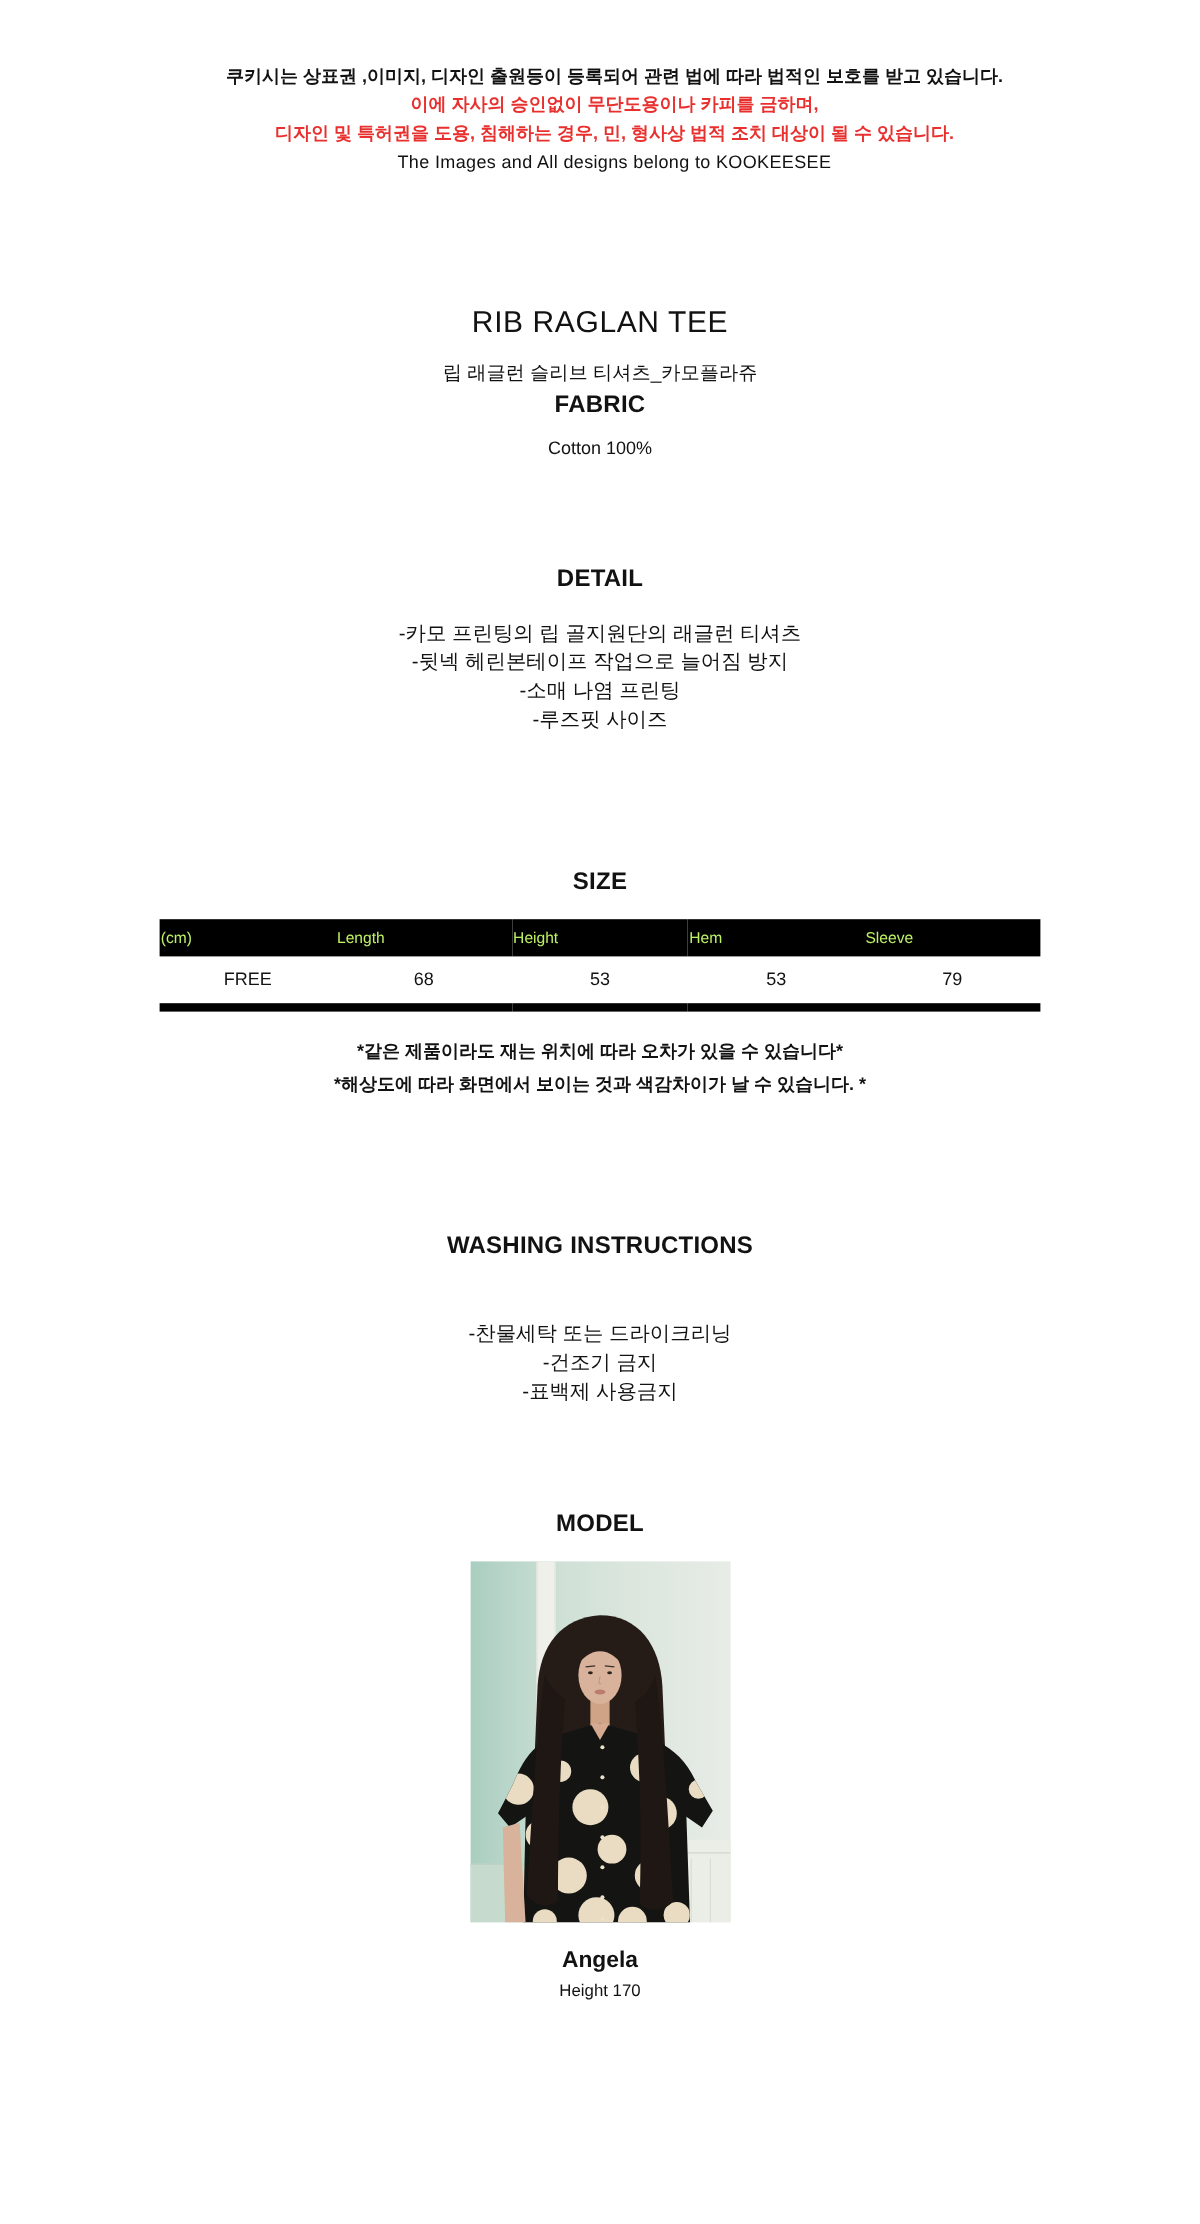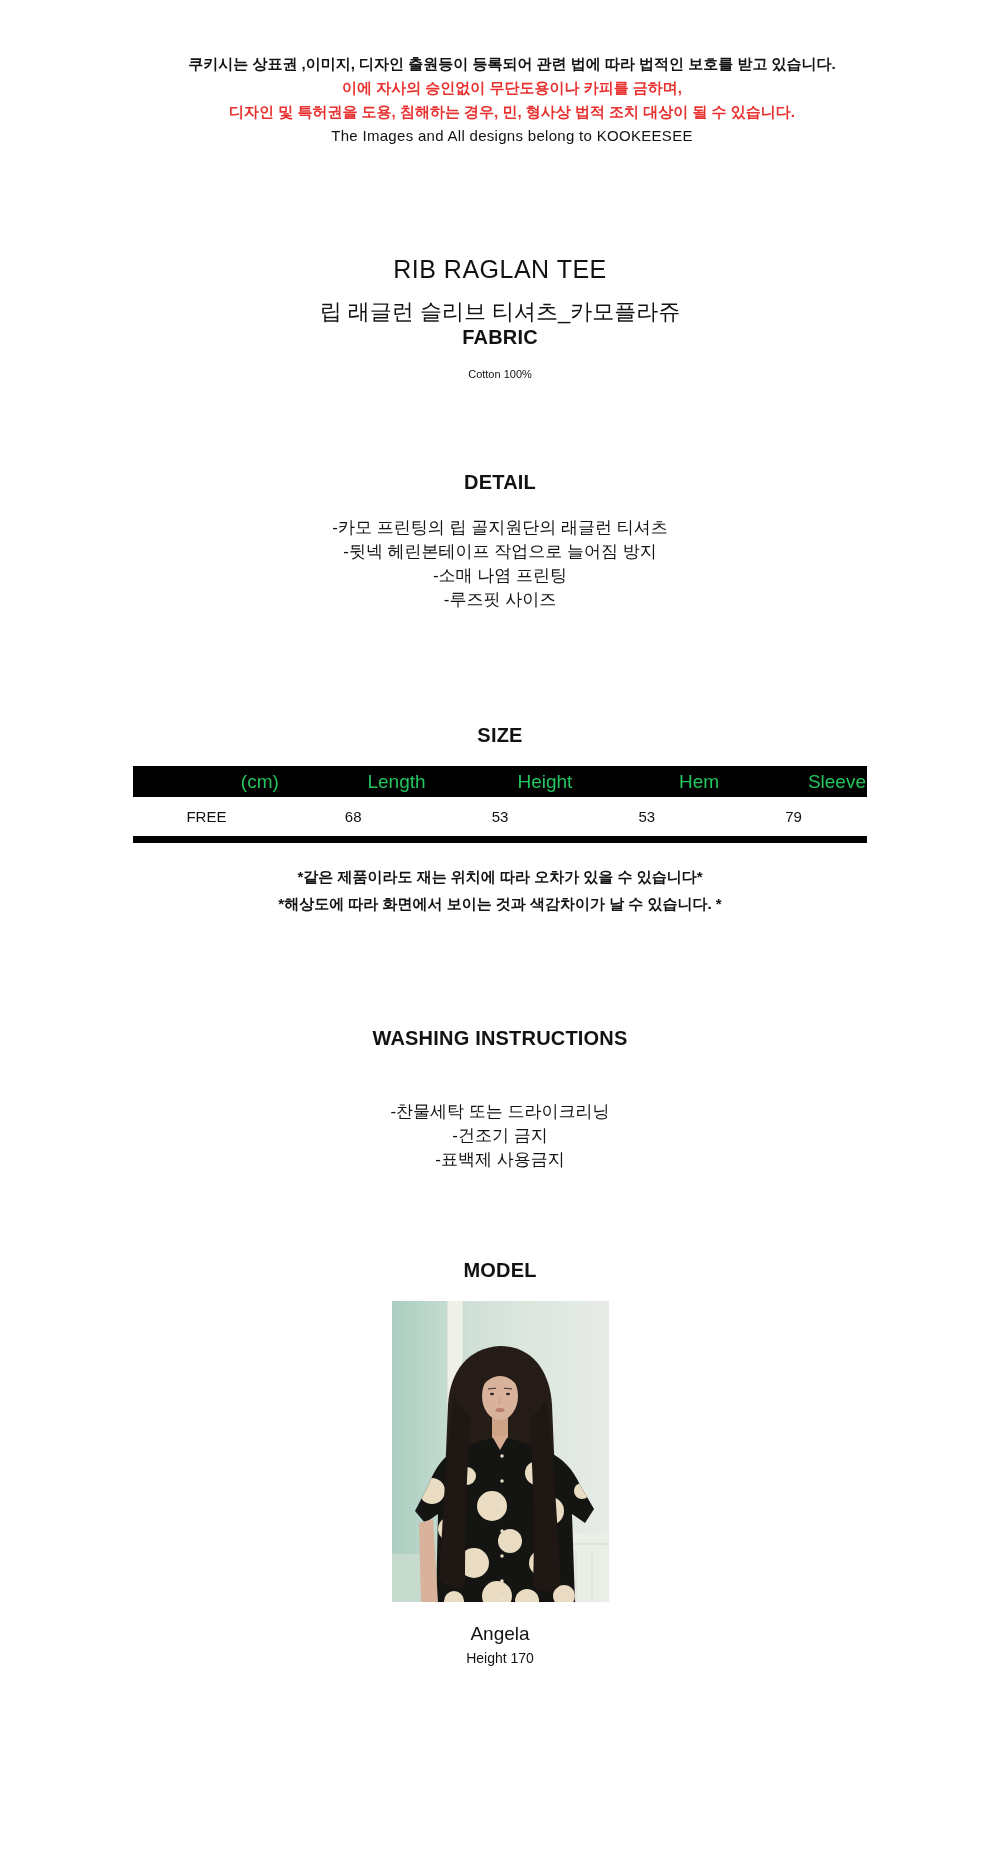--- a/index.html
+++ b/index.html
@@ -15,69 +15,69 @@
   }
   .center { text-align: center; }
 
   
   .copyright { padding-top: 52px; font-size: 15px; line-height: 24px; font-weight: 700; margin-left: 24px; }
   .copyright .red { color: #e8312f; }
   .copyright .en { font-weight: 400; letter-spacing: 0.3px; }
 
   
   .product-title { margin-top: 106px; font-size: 25px; line-height: 30px; font-weight: 500; letter-spacing: 0.5px; }
-  .product-subtitle { margin-top: 16px; font-size: 22px; line-height: 24px; font-weight: 400; }
+  .product-subtitle { margin-top: 16px; font-size: 16px; line-height: 24px; font-weight: 400; }
 
   
   .section-heading { font-size: 20px; line-height: 26px; font-weight: 600; letter-spacing: 0.2px; }
   .h-fabric  { }
   .h-detail  { margin-top: 84px; }
   .h-size    { margin-top: 110px; }
   .h-washing { margin-top: 108px; }
   .h-model   { margin-top: 85px; }
 
-  .fabric-value { margin-top: 13px; font-size: 11px; line-height: 22px; }
+  .fabric-value { margin-top: 13px; font-size: 15px; line-height: 22px; }
 
   .detail-list { margin-top: 21px; font-size: 17px; line-height: 24px; }
   .washing-list { margin-top: 49px; font-size: 17px; line-height: 24px; }
 
   
   .size-table-wrap { margin: 18px auto 0 auto; width: 734px; }
   table.size-table {
     width: 100%;
     border-collapse: collapse;
     table-layout: fixed;
     border-bottom: 7px solid #000000;
   }
   table.size-table th {
     background: #000000;
-    color: #22c55e;
+    color: #bef264;
     font-weight: 400;
-    font-size: 19px;
+    font-size: 13px;
     height: 29px;
-    text-align: right;
+    text-align: left;
     vertical-align: middle;
   }
   table.size-table td {
     font-size: 15px;
     height: 37px;
     text-align: center;
     vertical-align: middle;
     color: #121212;
   }
   .size-notes { margin-top: 20px; font-size: 15px; line-height: 27px; font-weight: 600; }
 
   
   .model-photo {
     width: 217px;
     height: 301px;
     margin: 18px auto 0 auto;
   }
   .model-photo svg { display: block; width: 217px; height: 301px; }
-  .model-name { margin-top: 19px; font-size: 19px; line-height: 25px; font-weight: 400; }
+  .model-name { margin-top: 19px; font-size: 19px; line-height: 25px; font-weight: 700; }
   .model-height { margin-top: 2px; font-size: 14px; line-height: 20px; font-weight: 400; }
 </style>
 </head>
 <body>
 
 <div class="page">
 
   <div class="copyright center">
     <div>쿠키시는 상표권 ,이미지, 디자인 출원등이 등록되어 관련 법에 따라 법적인 보호를 받고 있습니다.</div>
     <div class="red">이에 자사의 승인없이 무단도용이나 카피를 금하며,</div>

